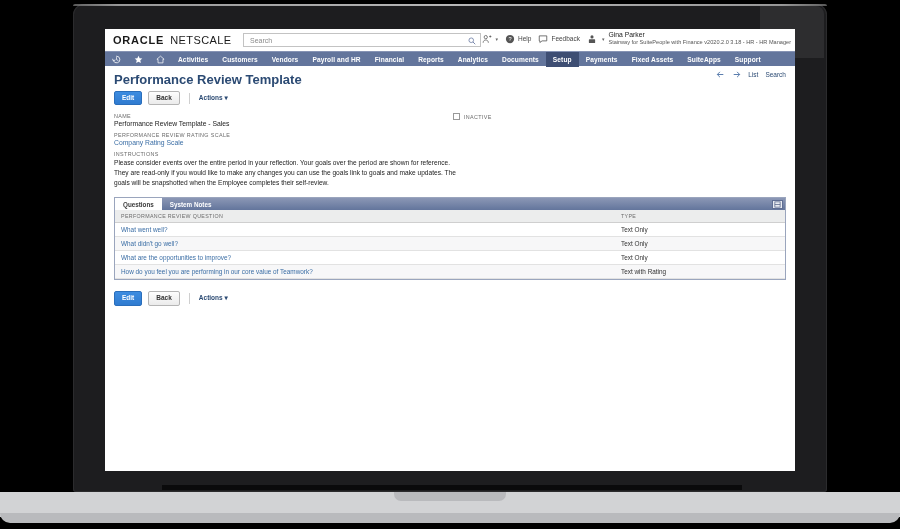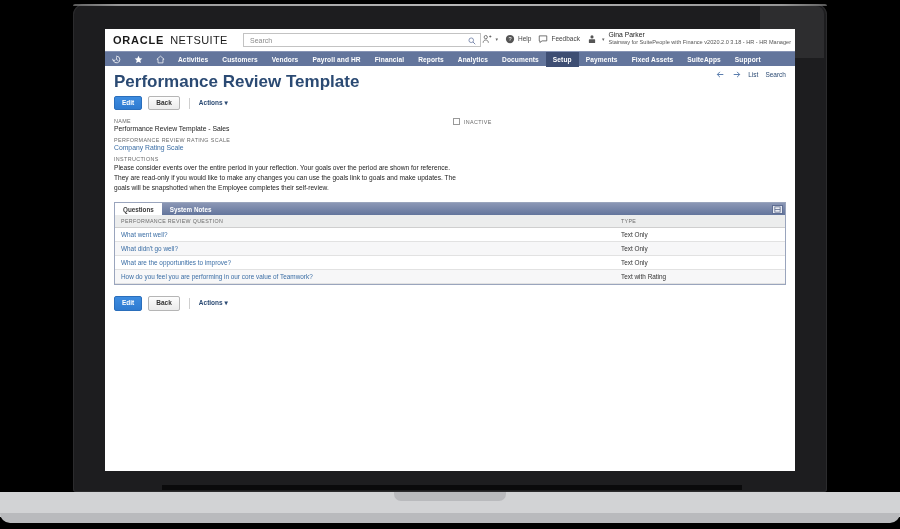--- a/index.html
+++ b/index.html
@@ -110,21 +110,21 @@
   .nav-item {
     font-size: 6.6px; font-weight:700; color:#fff; padding: 0 7px; height:15px;
     display:flex; align-items:center; letter-spacing:.1px; white-space:nowrap;
   }
   .nav-item.active { background:#3e4e73; }
 
   
   #page-body { padding: 6px 9px 0 9px; position:relative; }
 
   #page-title {
-    font-size: 17px; font-weight: 700; color:#2b4a73; margin: 0 0 4px 0;
+    font-size: 13px; font-weight: 700; color:#2b4a73; margin: 0 0 4px 0;
   }
 
   .btn-row { display:flex; align-items:center; gap:6px; margin-bottom: 8px; }
   .btn {
     font-size:6.5px; font-weight:700; padding: 2px 7px; border-radius:2px;
     border:1px solid #b5b5b5; background: linear-gradient(#fdfdfd,#ebebeb); color:#333;
     line-height:1.3; cursor:pointer;
   }
   .btn.primary {
     background: linear-gradient(#3d8ce0,#2f7bd0); border-color:#2a6ebb; color:#fff;
@@ -204,21 +204,21 @@
   <div id="bezel-highlight"></div>
   <div id="bezel-right-shade"></div>
 
   <div id="screen-glass">
     <div id="ns-app">
 
       <div id="ns-header">
 
         <div id="brand">
           <span class="brand-oracle">ORACLE</span>
-          <span class="brand-netsuite"><span class="brand-net">NET</span><span class="brand-suite">SUITE</span></span>
+          <span class="brand-netsuite"><span class="brand-net">NET</span><span class="brand-suite">SCALE</span></span>
         </div>
 
         <div id="search-wrap">
           <input id="search-input" type="text" placeholder="Search" style="">
           <svg id="search-icon" viewBox="0 0 16 16">
             <circle cx="6.5" cy="6.5" r="4.6" fill="none" stroke="#6b7ba3" stroke-width="1.6"></circle>
             <line x1="10" y1="10" x2="14.5" y2="14.5" stroke="#6b7ba3" stroke-width="1.8"></line>
           </svg>
         </div>
 

